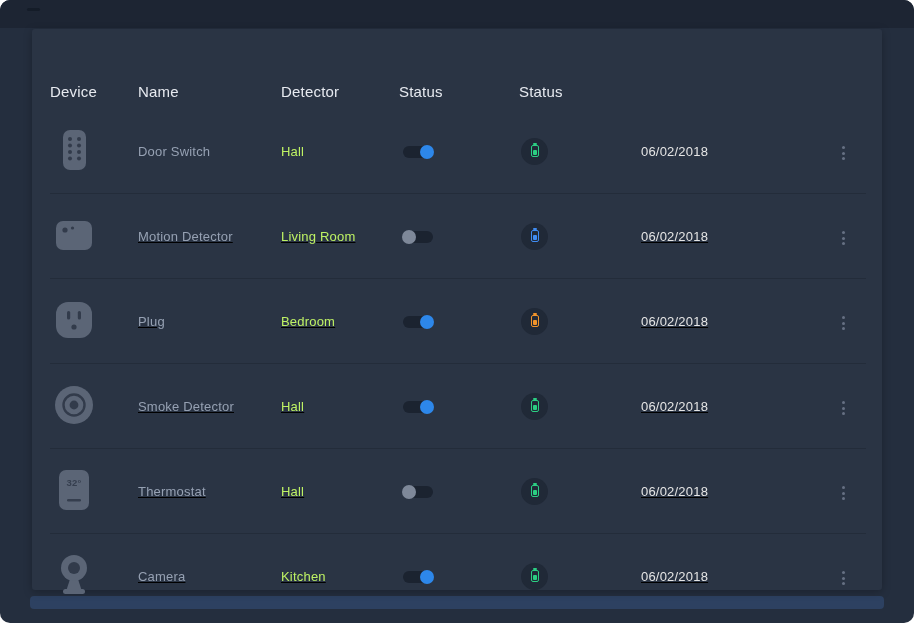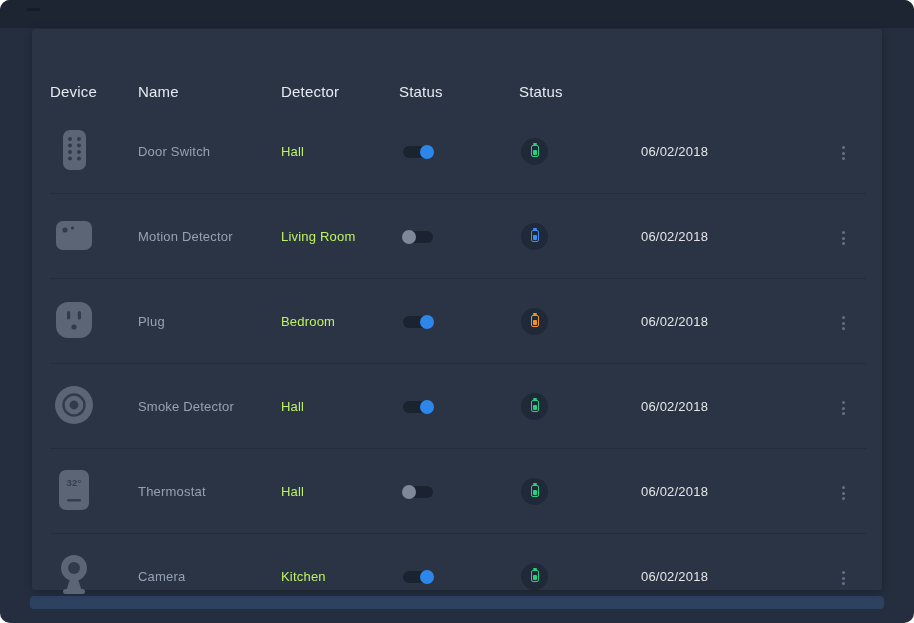--- a/index.html
+++ b/index.html
@@ -7,21 +7,21 @@
   .topbar{position:absolute;left:0;top:0;width:100%;height:28px;background:#1d2533;}
   .top-notch{position:absolute;left:27px;top:8px;width:13px;height:3px;border-radius:2px;background:#141c28;}
   .panel{position:absolute;left:32px;top:29px;width:850px;height:561px;background:#2a3444;border-radius:3px;box-shadow:0 2px 8px rgba(0,0,0,0.25);}
   .bottom-accent{position:absolute;left:30px;top:596px;width:854px;height:13px;border-radius:4px;background:#2d4161;}
 
   .tbl{position:absolute;left:0;top:0;right:0;padding:0 16px 0 18px;}
   .grid{display:grid;grid-template-columns:88px 143px 118px 120px 122px 179px 1fr;align-items:center;}
   .hdr{height:36px;margin-top:44px;}
   .hdr .hcell{color:#e7eaf0;font-size:15px;letter-spacing:0.2px;}
   .row{height:84px;}
-  .row + .row{border-top:1px solid #232c3a;}
+  .row + .row{border-top:1px solid #232c3a;text-decoration:underline;}
 
   .cell{font-size:13px;letter-spacing:0.2px;}
   .name{color:#96a1b3;}
   .loc{color:#bef264;}
   .date{color:#e5e5e5;}
 
   .devicon{display:inline-block;width:44px;height:44px;margin-left:2px;}
 
   
   .toggle{display:inline-block;width:30px;height:12px;border-radius:6px;background:#1b2330;position:relative;cursor:pointer;margin-left:4px;vertical-align:middle;}

